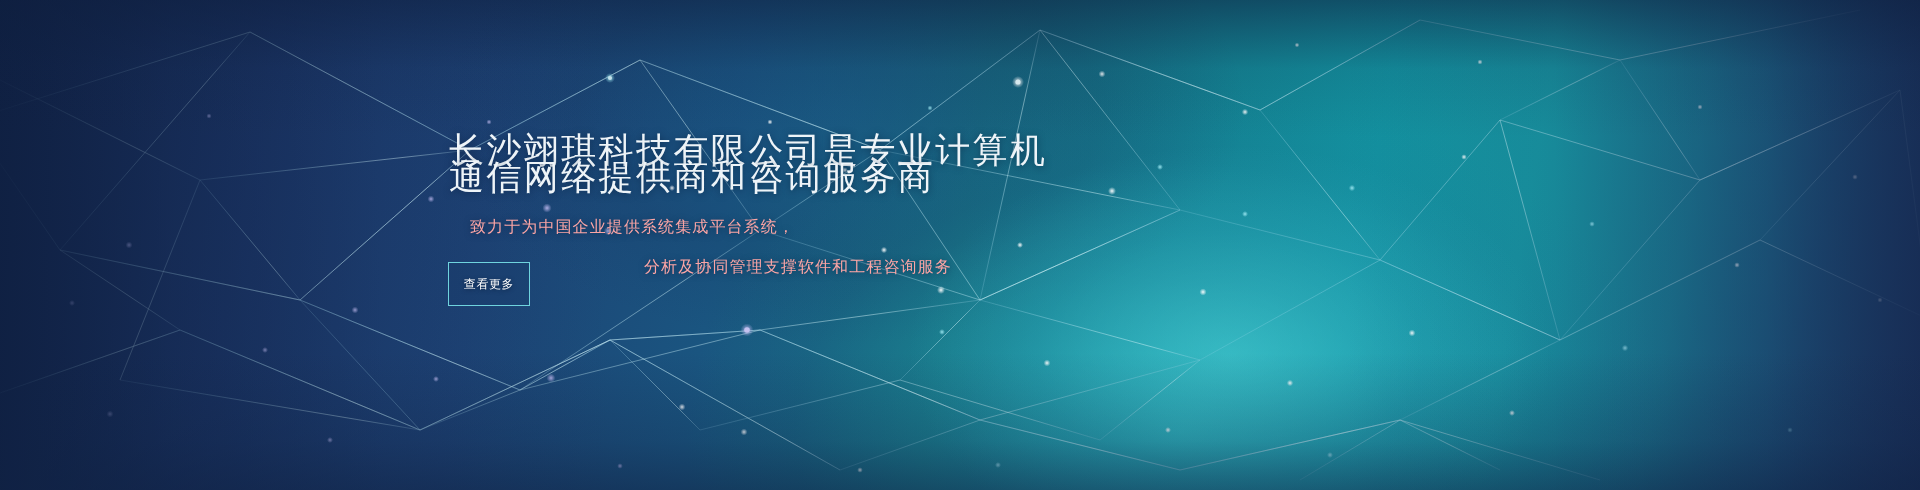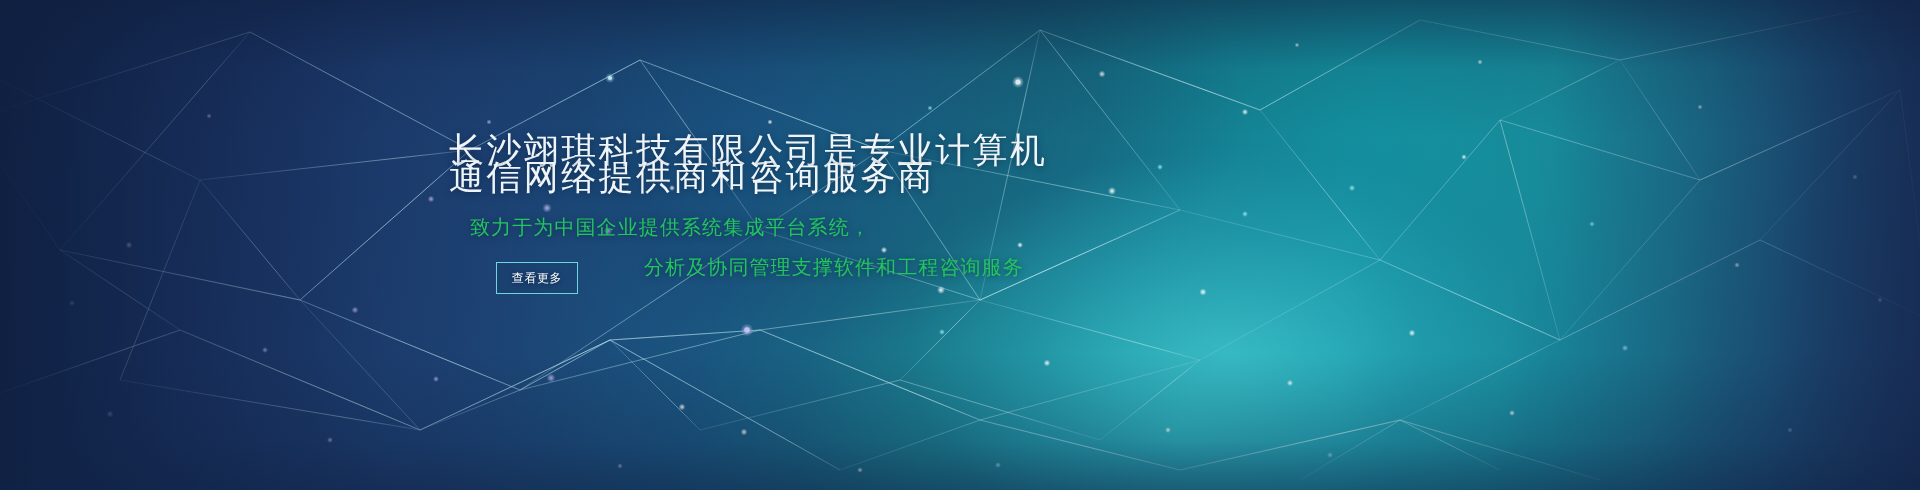--- a/index.html
+++ b/index.html
@@ -98,46 +98,45 @@
     letter-spacing:2.4px;
     font-weight:400;
     text-shadow:0 1px 7px rgba(8,26,54,.55);
     white-space:nowrap;
   }
   .headline.l1{top:131px;}
   .headline.l2{top:158px;}
 
   .sub{
     position:absolute;
-    color:#22c55e;
-    font-size:20px;
+    color:#fca5a5;
+    font-size:16px;
     letter-spacing:1.1px;
     line-height:22px;
     text-shadow:0 1px 6px rgba(8,26,54,.55);
     white-space:nowrap;
   }
   .sub.s1{left:470px; top:216px;}
   .sub.s2{left:620px; top:256px;margin-left:24px;}
 
   .more-btn{
     position:absolute;
     left:448px; top:262px;
-    width:82px; height:32px;
+    width:82px; height:44px;
     border:1px solid #6fd4de;
     background:rgba(23,58,102,.18);
     color:#ffffff;
     font-size:12px;
     letter-spacing:.6px;
     display:flex;
     align-items:center;
     justify-content:center;
     cursor:pointer;
     text-shadow:0 1px 4px rgba(6,22,46,.7);
     font-family:"Liberation Sans","DejaVu Sans",sans-serif;
-    margin-left:48px;
   }
 </style>
 </head>
 <body>
 
 <div class="banner">
 
   <div class="bg-base"></div>
   <div class="bg-glow-c"></div>
   <div class="bg-glow-a"></div>

